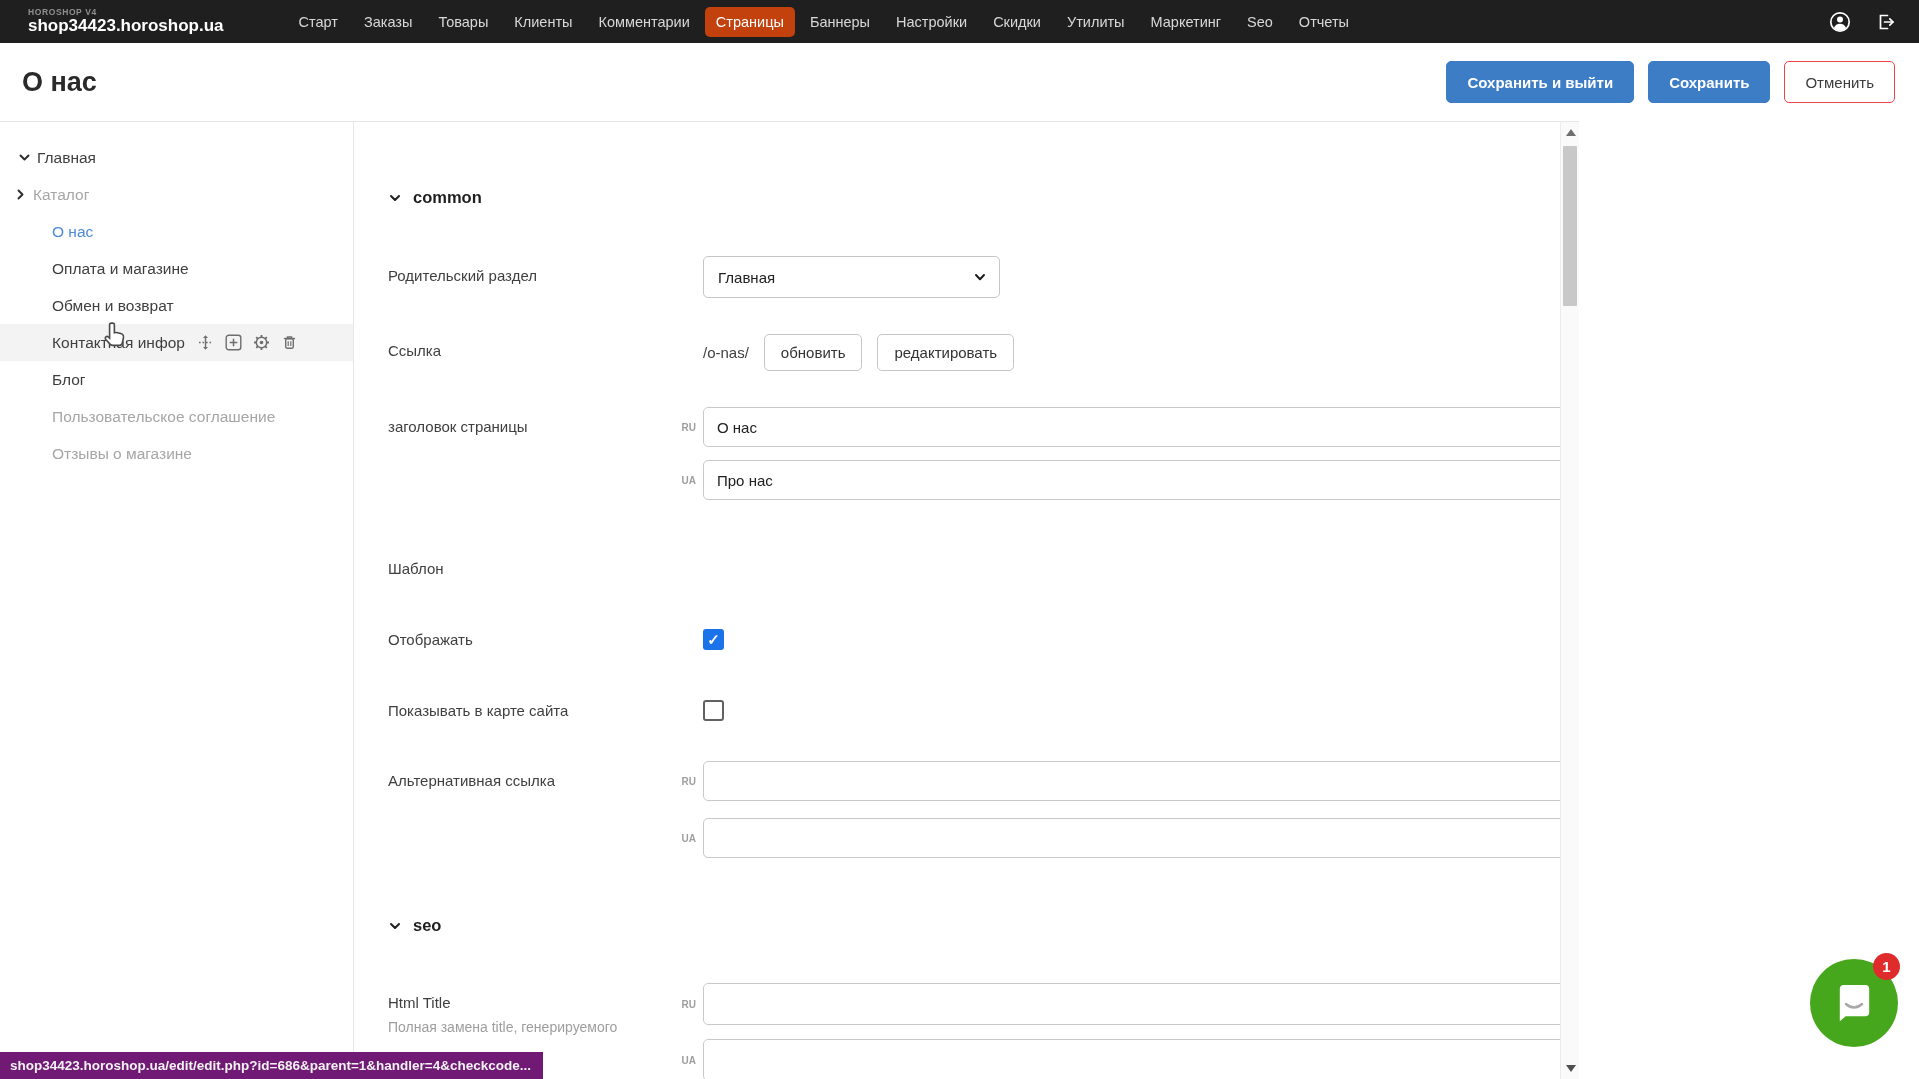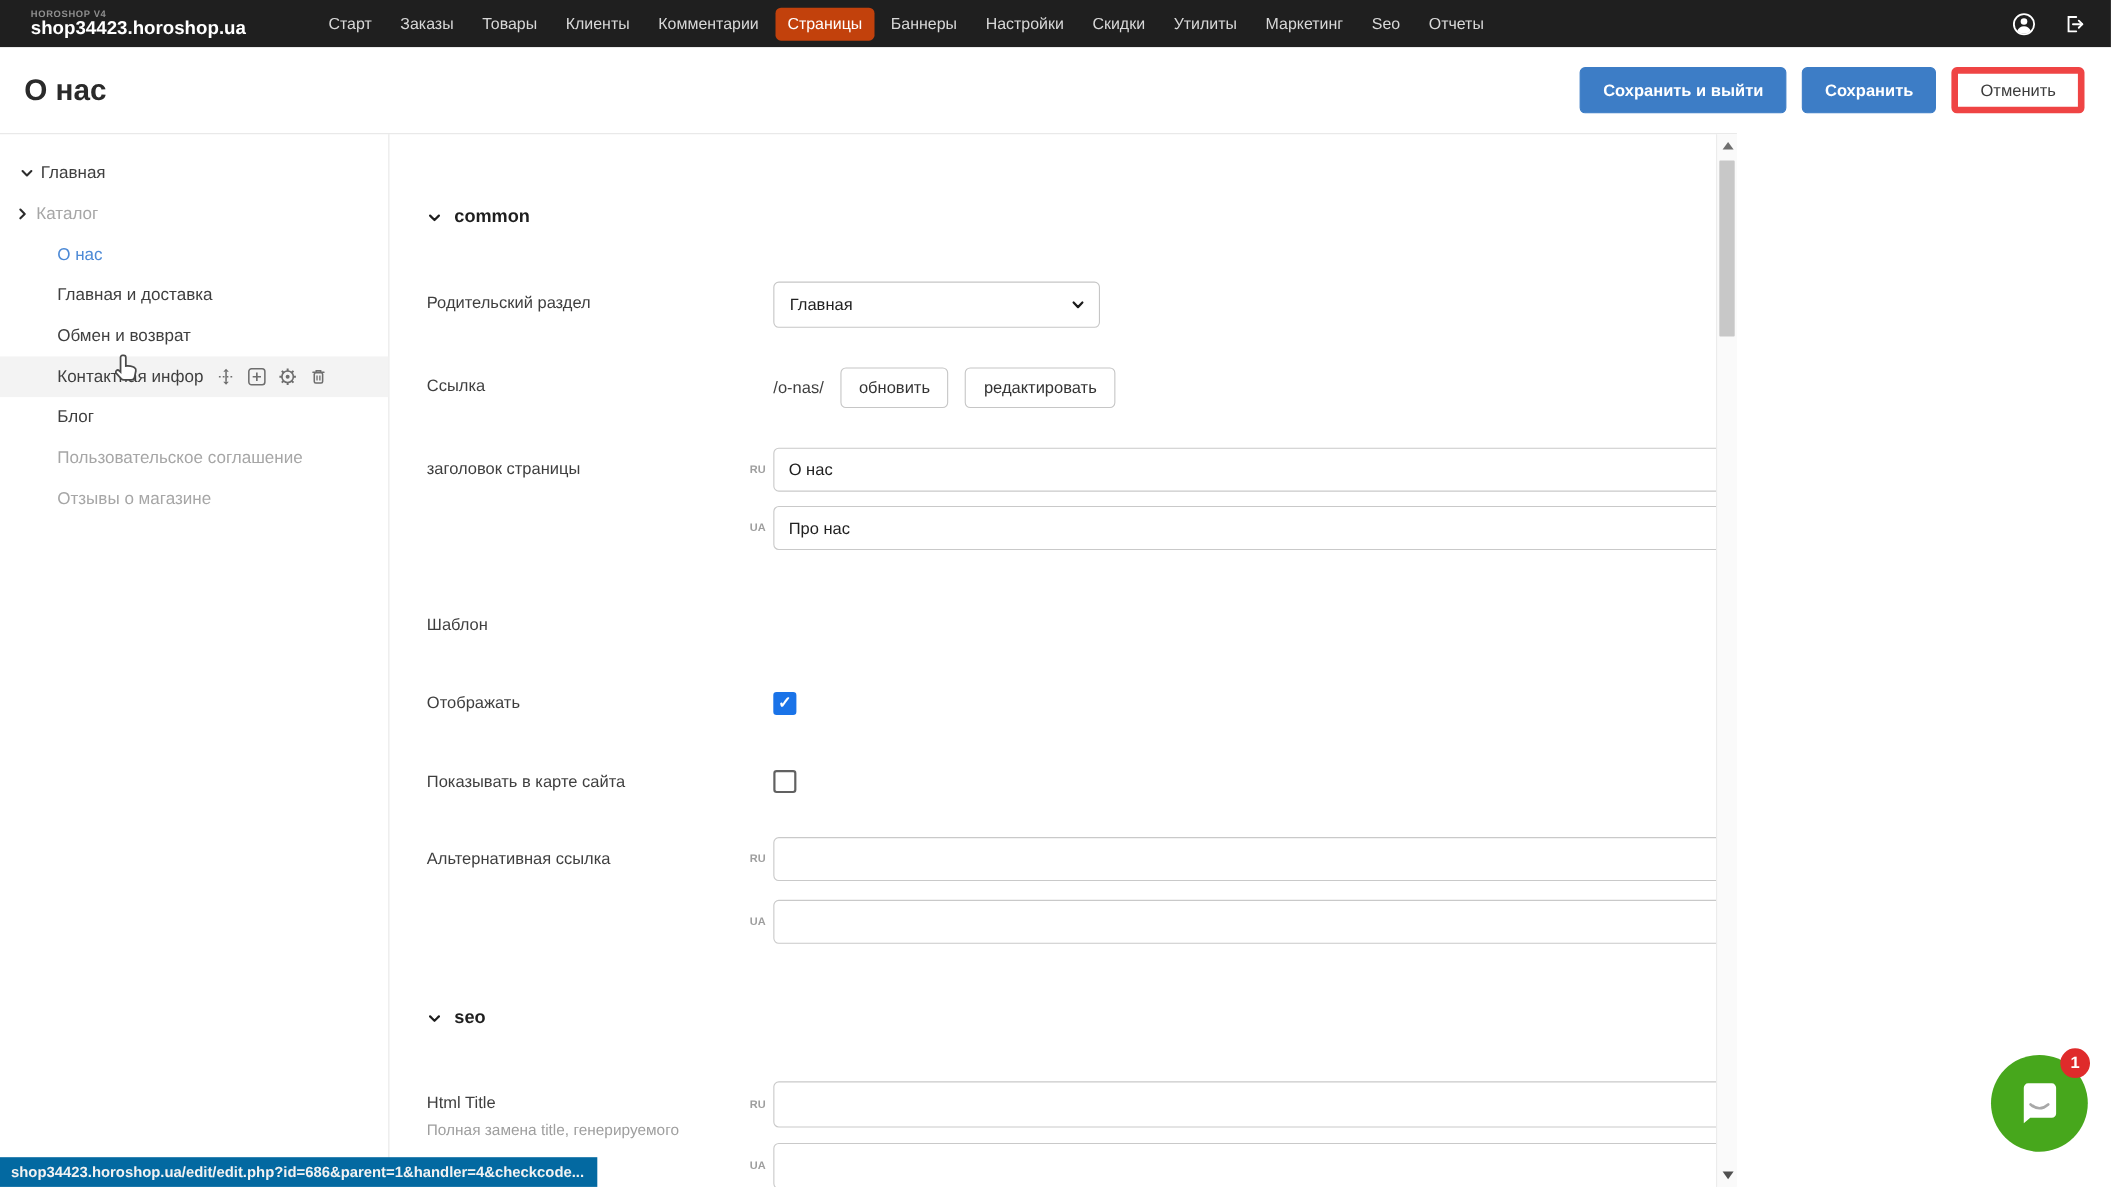--- a/index.html
+++ b/index.html
@@ -20,21 +20,21 @@
   .topbar-icon { width:22px; height:22px; display:block; cursor:pointer; }
 
   
   .page-header { position:absolute; left:0; top:43px; width:1919px; height:78px;
                  background:#fff; display:flex; align-items:center; }
   .page-title { margin-left:22px; font-size:27px; color:#2a2a2a; }
   .header-buttons { margin-left:auto; margin-right:24px; display:flex; align-items:center; gap:14px; }
   .btn { height:42px; border-radius:5px; font-size:15px; padding:0 20px; cursor:pointer;
          font-family:"Liberation Sans", sans-serif; }
   .btn-primary { background:#3d7dc6; border:1px solid #3d7dc6; color:#fff; font-weight:bold; }
-  .btn-plain { background:#fff; border:6px solid #ef4444; color:#3c3c3c; }
+  .btn-plain { background:#fff; border:1px solid #ef4444; color:#3c3c3c; }
 
   
   .content { position:absolute; left:0; top:121px; width:1579px; height:958px;
              border-top:1px solid #e7e7e7; display:flex; }
 
   
   .sidebar { width:354px; height:100%; border-right:1px solid #e7e7e7; padding-top:17px; position:relative; }
   .tree-item { height:37px; display:flex; align-items:center; font-size:15.5px; color:#3f3f3f; cursor:pointer; }
   .tree-item.lvl0 { padding-left:18px; }
   .tree-item.lvl1 { padding-left:52px; }
@@ -100,21 +100,21 @@
               align-items:center; justify-content:center; cursor:pointer; }
   .sb-arrow.up { top:2px; } .sb-arrow.down { bottom:2px; }
   .tri-up { width:0; height:0; border-left:5px solid transparent; border-right:5px solid transparent;
             border-bottom:7px solid #6f6f6f; }
   .tri-down { width:0; height:0; border-left:5px solid transparent; border-right:5px solid transparent;
               border-top:7px solid #505050; }
   .sb-thumb { position:absolute; left:2px; top:24px; width:14px; height:160px;
               background:#c8c8c8; border-radius:1px; cursor:grab; }
 
   
-  .status-tooltip { position:absolute; left:0; bottom:0; height:27px; background:#0369a1;
+  .status-tooltip { position:absolute; left:0; bottom:0; height:27px; background:#701a75;
                     color:#f2f2f2; font-size:13.5px; font-weight:bold; display:flex;
                     align-items:center; padding:0 12px 0 10px; max-width:640px; white-space:nowrap; }
 
   
   .chat-widget { position:absolute; right:21px; bottom:32px; width:88px; height:88px; }
   .chat-button { position:absolute; inset:0; background:#47a71c; border-radius:50%; cursor:pointer;
                  display:flex; align-items:center; justify-content:center; }
   .chat-badge { position:absolute; right:-2px; top:-6px; width:27px; height:27px; background:#df2b2b;
                 border-radius:50%; color:#fff; font-size:15px; font-weight:bold;
                 display:flex; align-items:center; justify-content:center; }
@@ -181,21 +181,21 @@
         <svg width="13" height="13" viewBox="0 0 13 13">
             <path d="M4.5 2.5 8.5 6.5 4.5 10.5" fill="none" stroke="#2d2d2d" stroke-width="1.9" stroke-linecap="round" stroke-linejoin="round"></path>
           </svg>
       </span>
       <span class="tree-label">Каталог</span>
     </div>
     <div class="tree-item lvl1 selected">
       <span class="tree-label">О нас</span>
     </div>
     <div class="tree-item lvl1">
-      <span class="tree-label">Главная и доставка</span>
+      <span class="tree-label">Оплата и магазине</span>
     </div>
     <div class="tree-item lvl1">
       <span class="tree-label">Обмен и возврат</span>
     </div>
     <div class="tree-item lvl1 hovered">
       <span class="tree-label">Контактная инфор</span>
       <span class="tree-actions">
         <svg viewBox="0 0 17 17">
           <path d="M8.5 1.2 11 4H6z" fill="#6e6e6e"></path>
           <path d="M8.5 15.8 6 13h5z" fill="#6e6e6e"></path>

